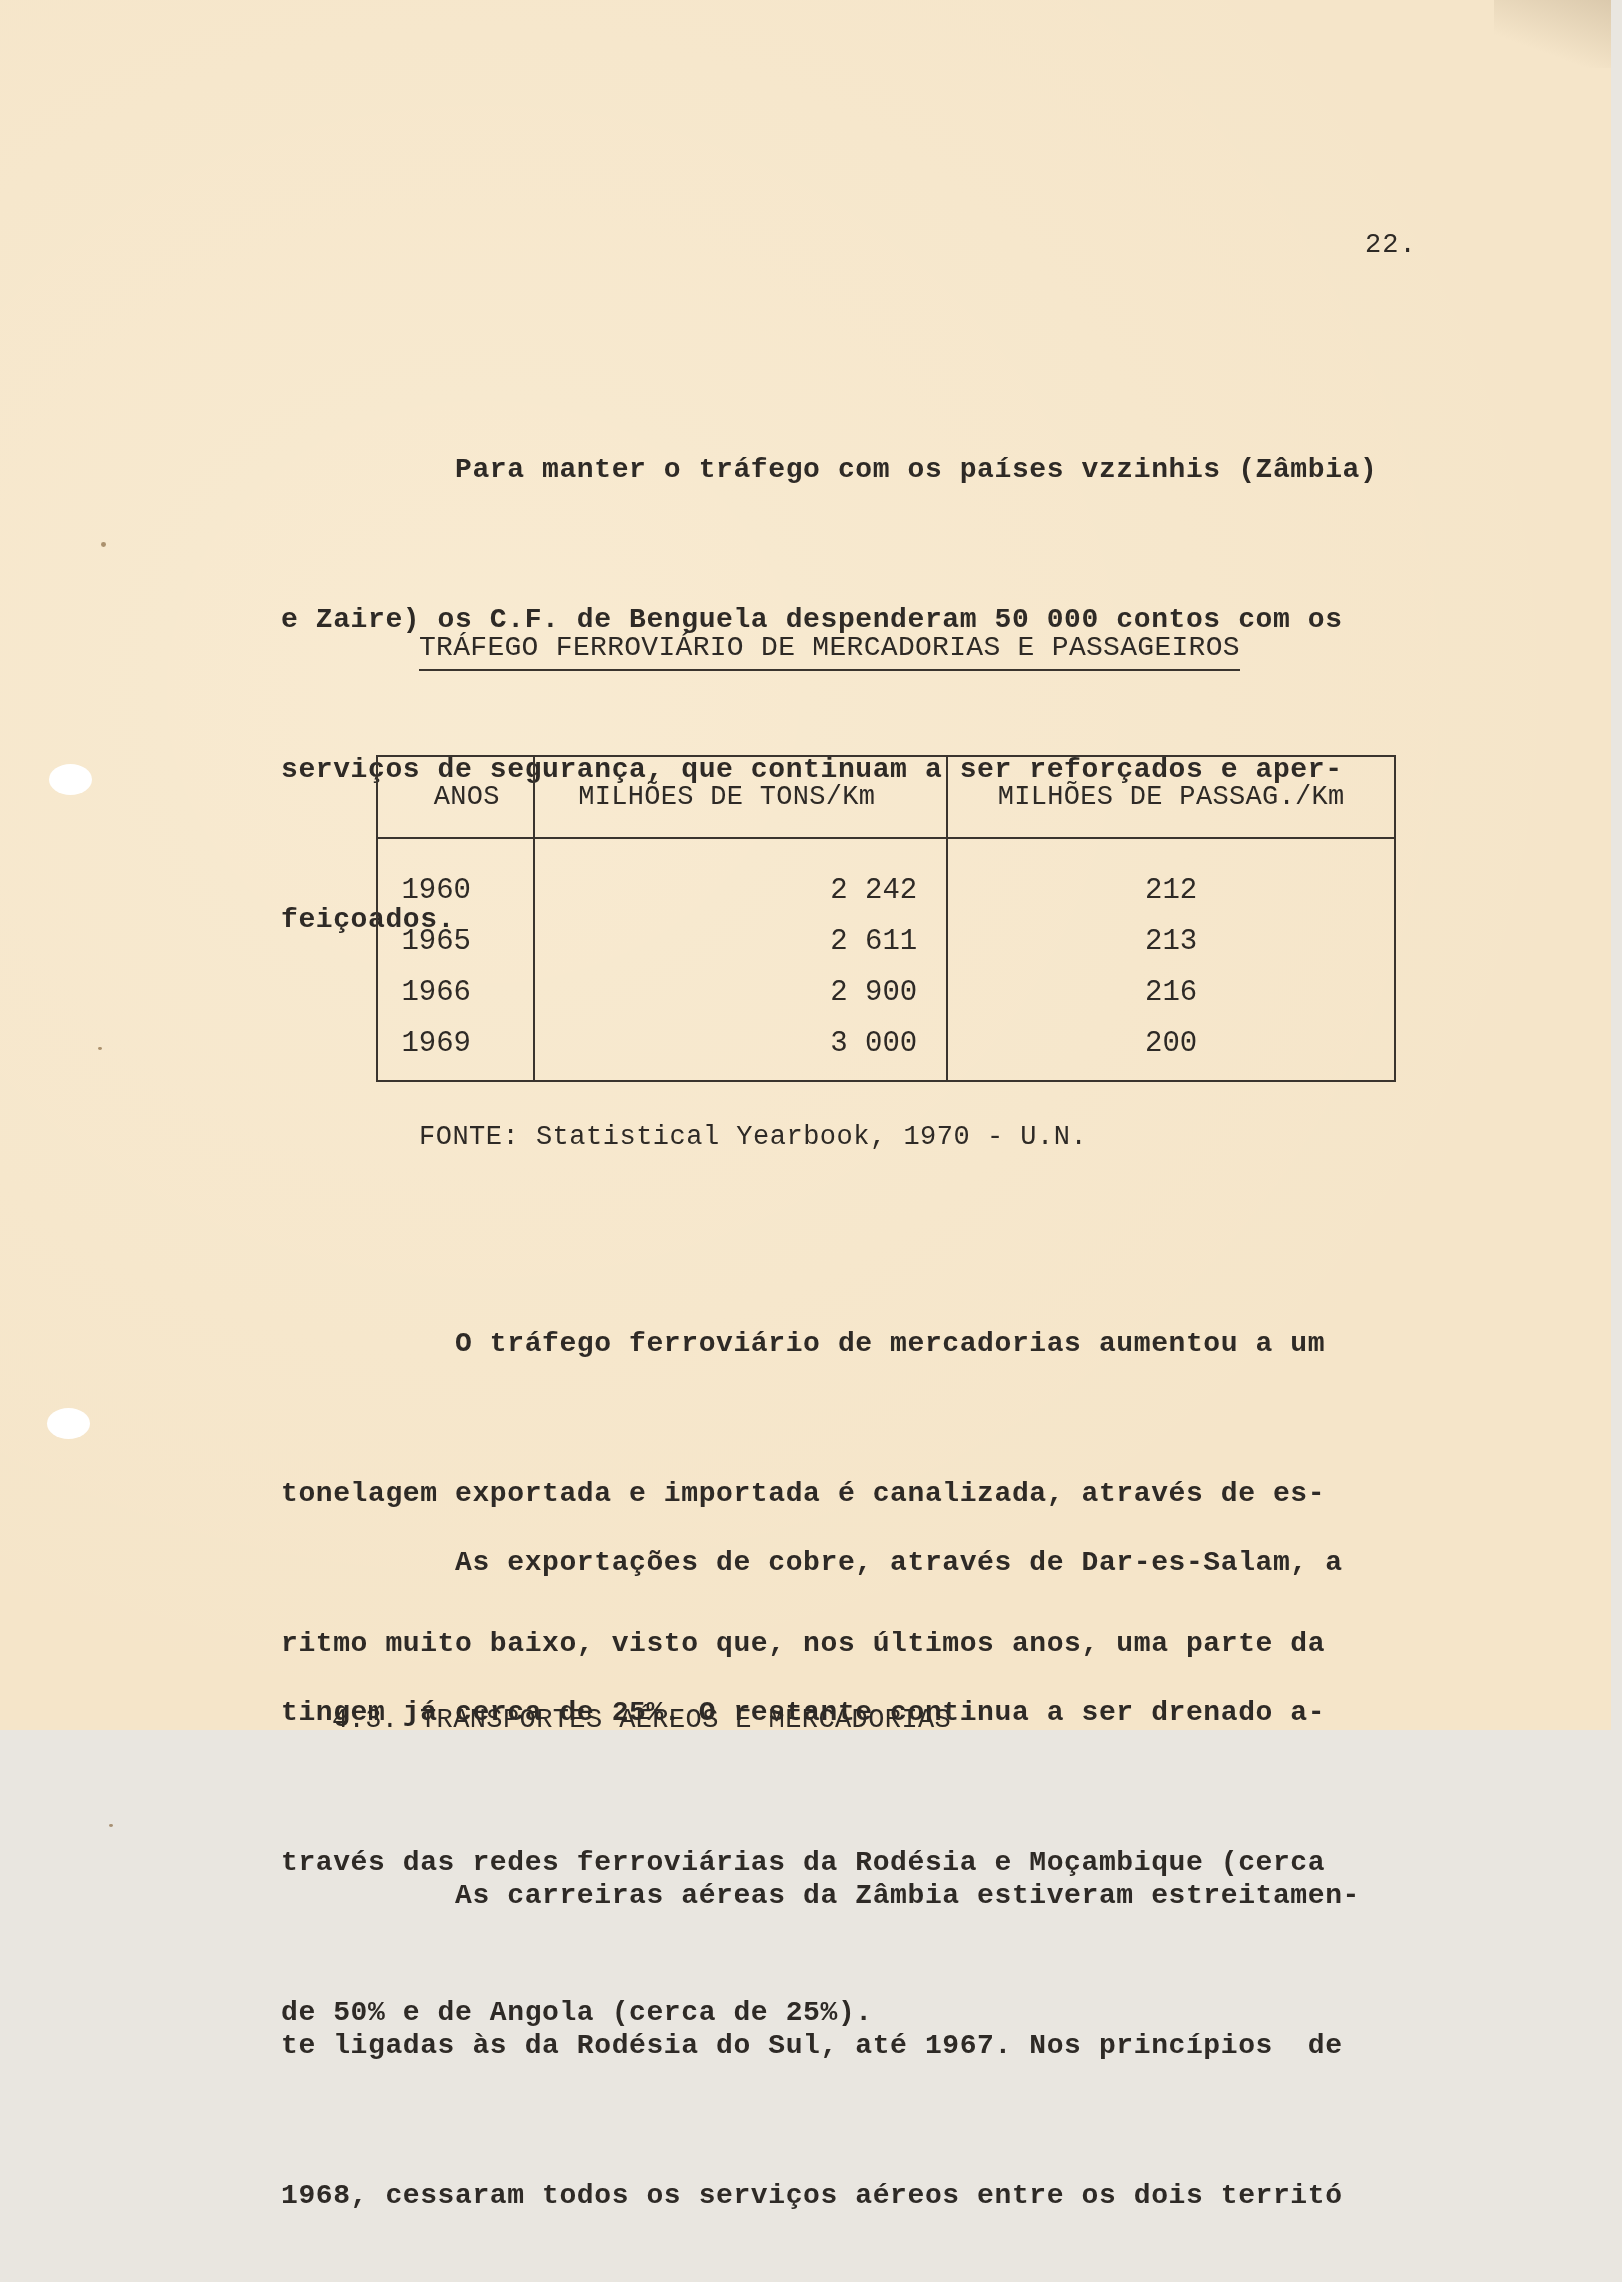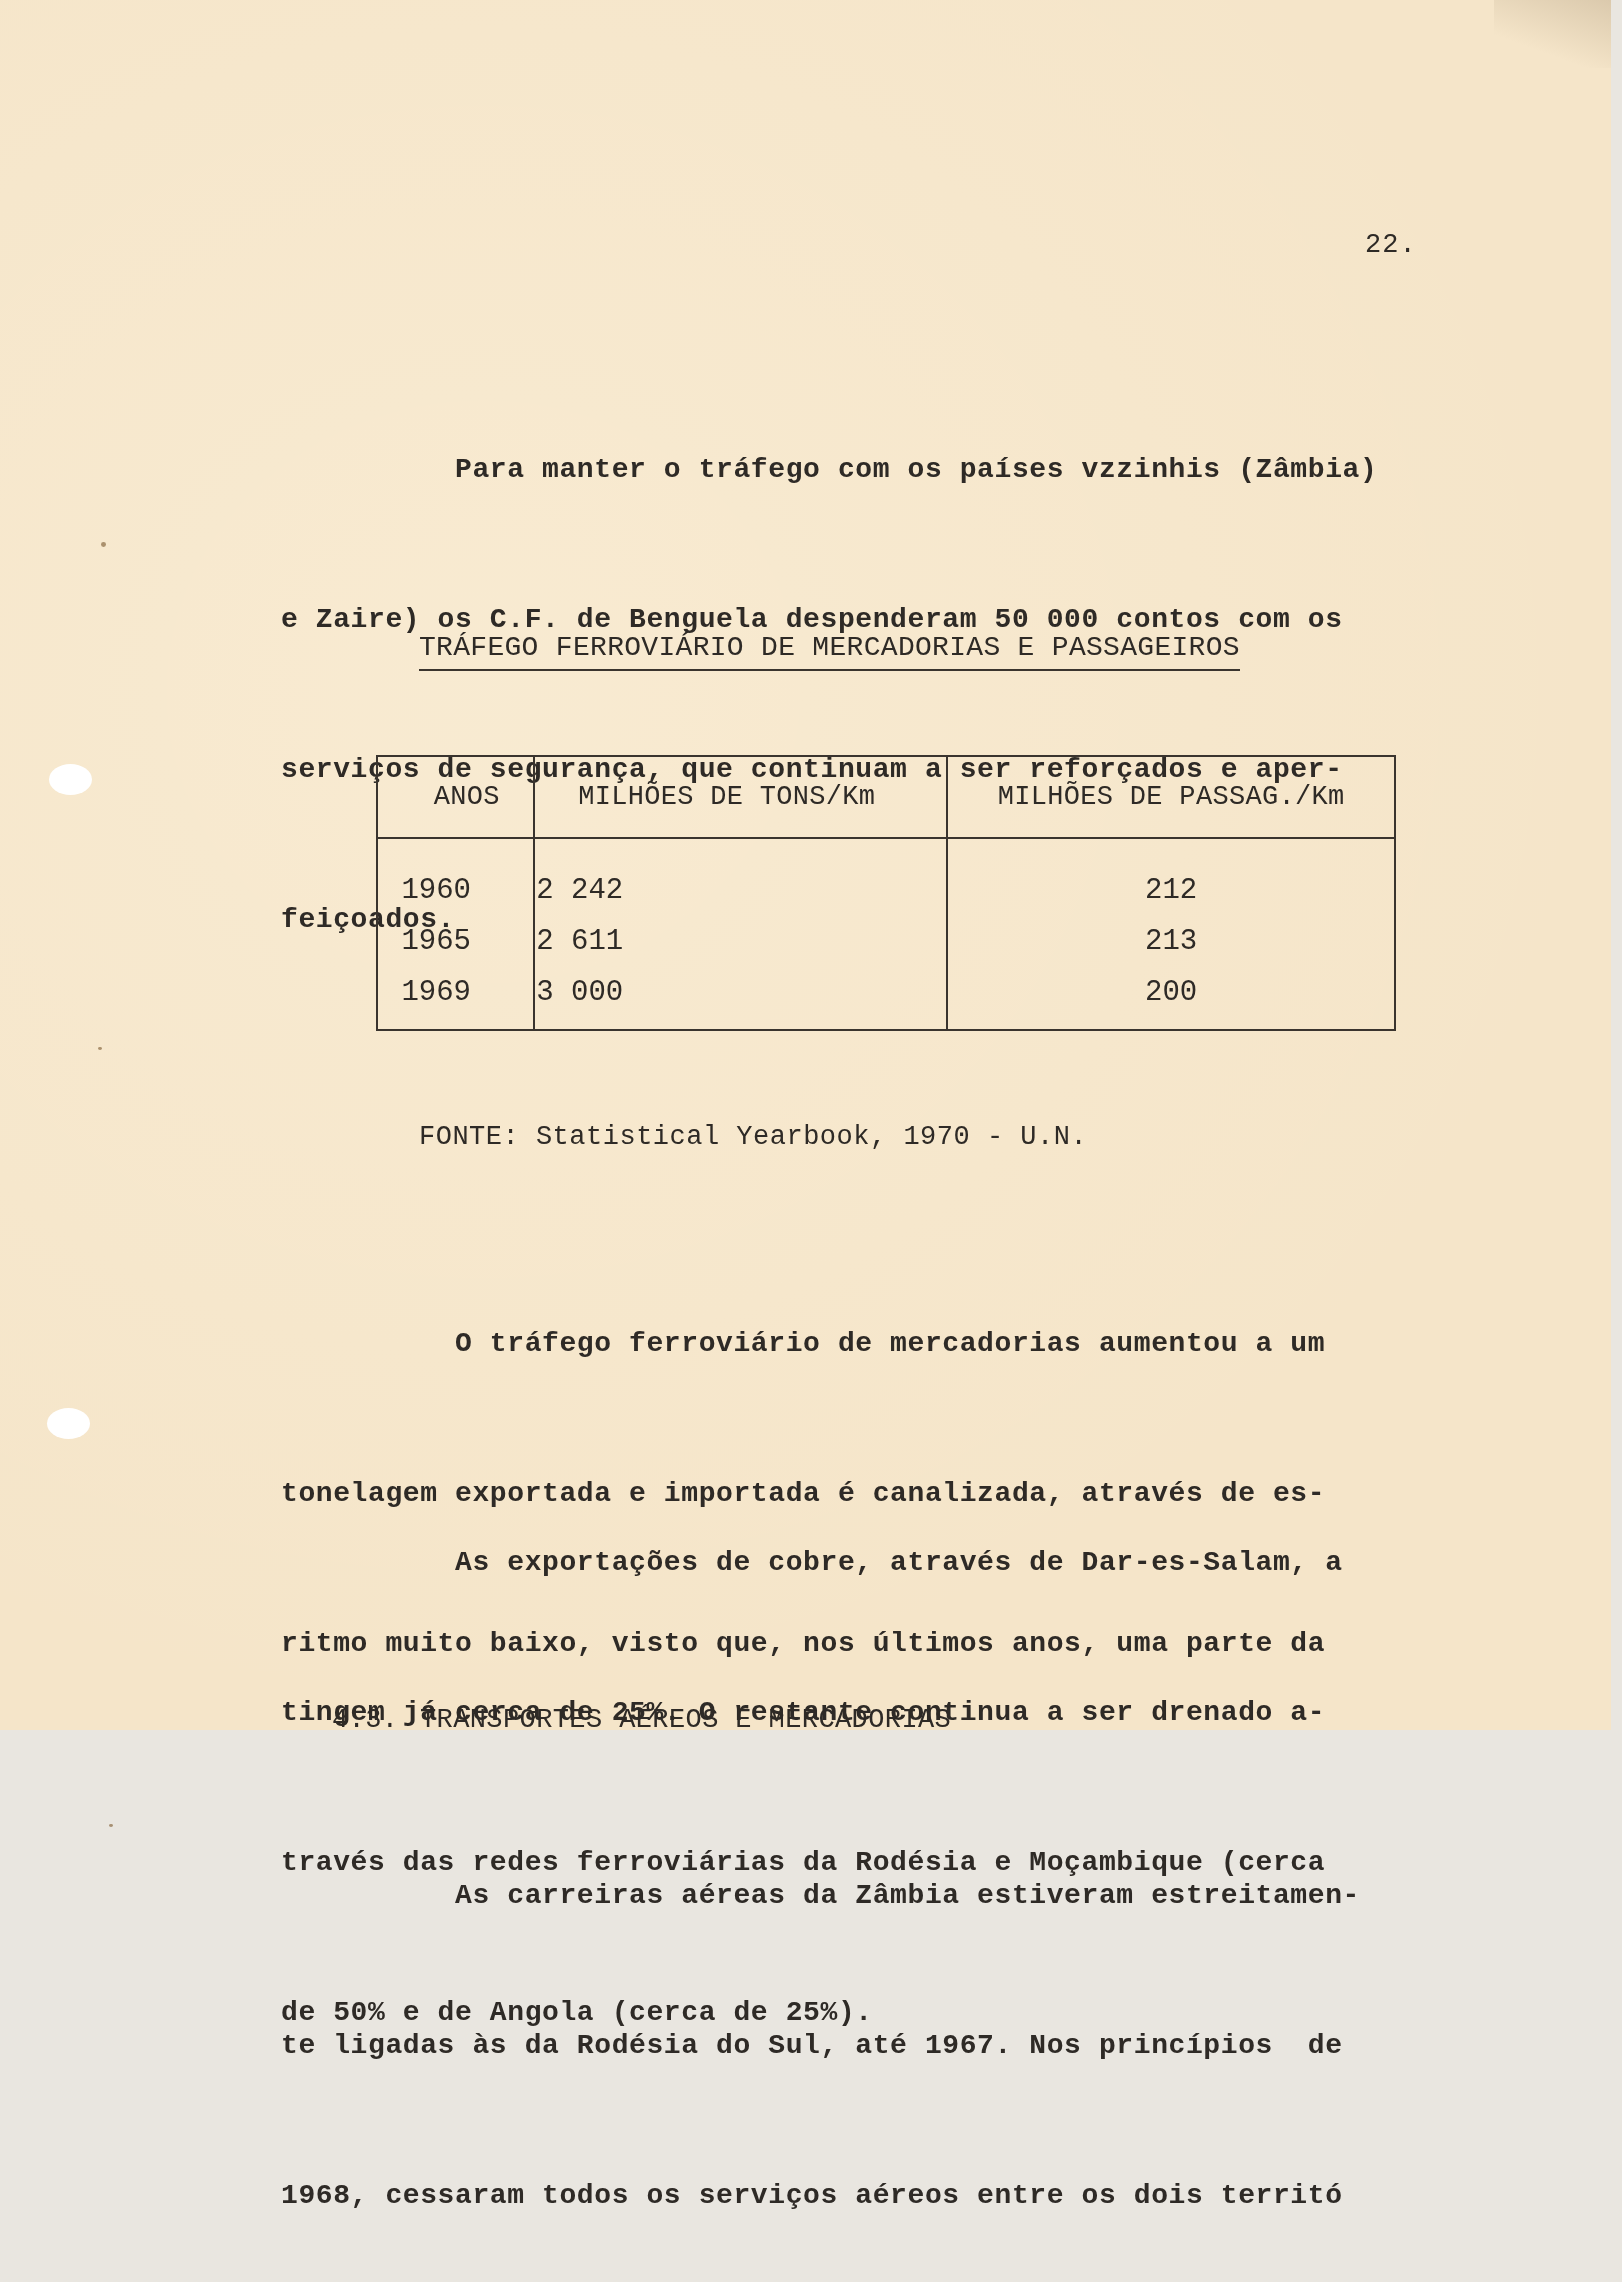--- a/index.html
+++ b/index.html
@@ -97,21 +97,21 @@
       letter-spacing: 0.3px;
     }
     .data-table tbody tr:last-child td { padding-bottom: 11.7px; }
     .data-table tbody tr:first-child td { padding-top: 27px; }
     .data-table tbody { border-bottom: 2.9px solid #3a342e; }
     .data-table td {
       height: 49px;
       font-size: 29px;
     }
     .col-year { width: 137px; text-align: left; padding-left: 23.4px; }
-    .col-tons { width: 408px; text-align: left; padding-right: 29px; }
+    .col-tons { width: 408px; text-align: right; padding-right: 29px; }
     .col-pass { width: 472px; text-align: center; }
     .source {
       position: absolute;
       left: 419px;
       top: 1122px;
       font-size: 27px;
       letter-spacing: 0.5px;
     }
     .section-heading {
       position: absolute;
@@ -158,20 +158,25 @@
         <td class="col-year">1960</td>
         <td class="col-tons">2 242</td>
         <td class="col-pass">212</td>
       </tr>
       <tr>
         <td class="col-year">1965</td>
         <td class="col-tons">2 611</td>
         <td class="col-pass">213</td>
       </tr>
       <tr>
+        <td class="col-year">1966</td>
+        <td class="col-tons">2 900</td>
+        <td class="col-pass">216</td>
+      </tr>
+      <tr>
         <td class="col-year">1969</td>
         <td class="col-tons">3 000</td>
         <td class="col-pass">200</td>
       </tr>
     </tbody>
   </table>
 
   <div class="source">FONTE: Statistical Yearbook, 1970 - U.N.</div>
 
   <div class="para" style="top:1219px;">

